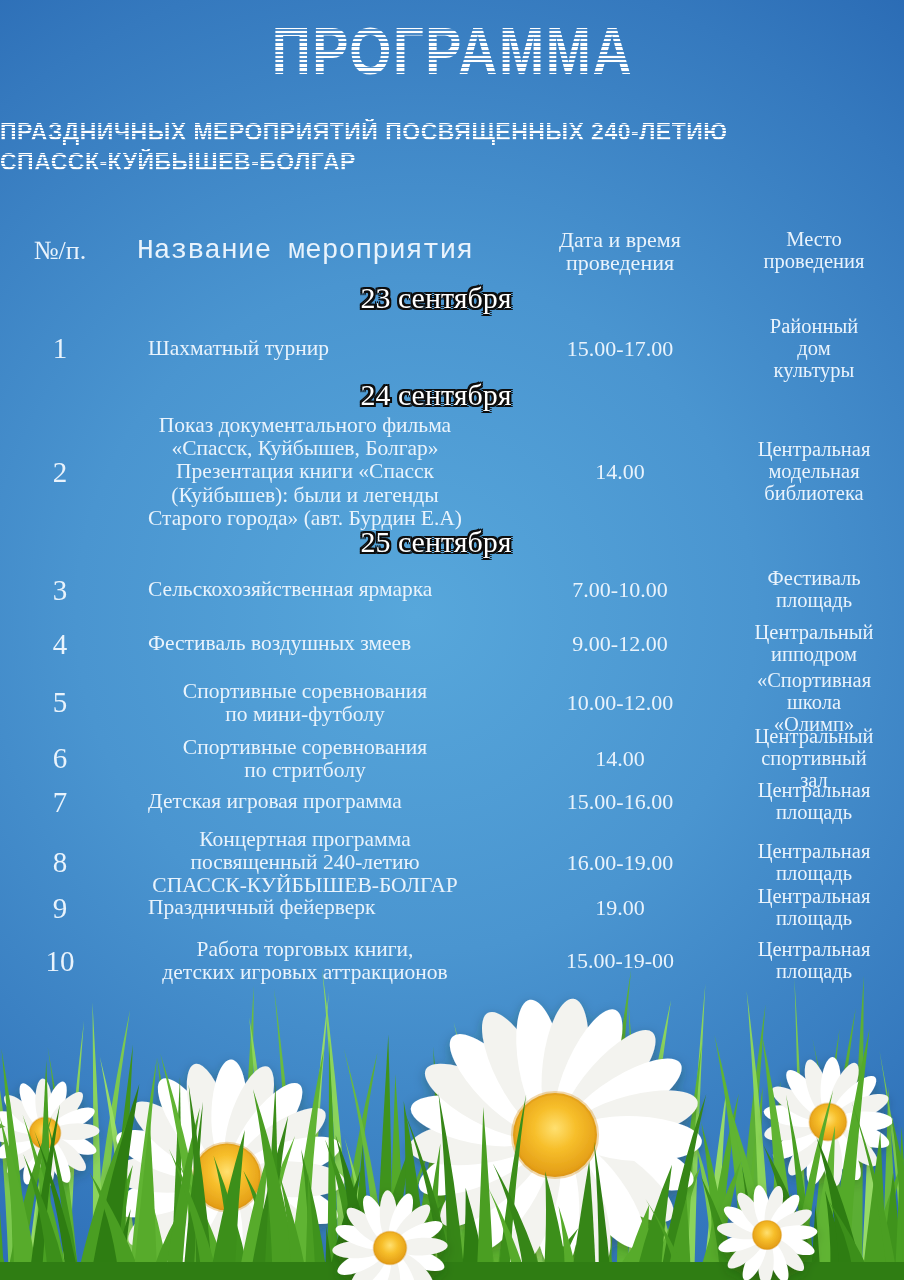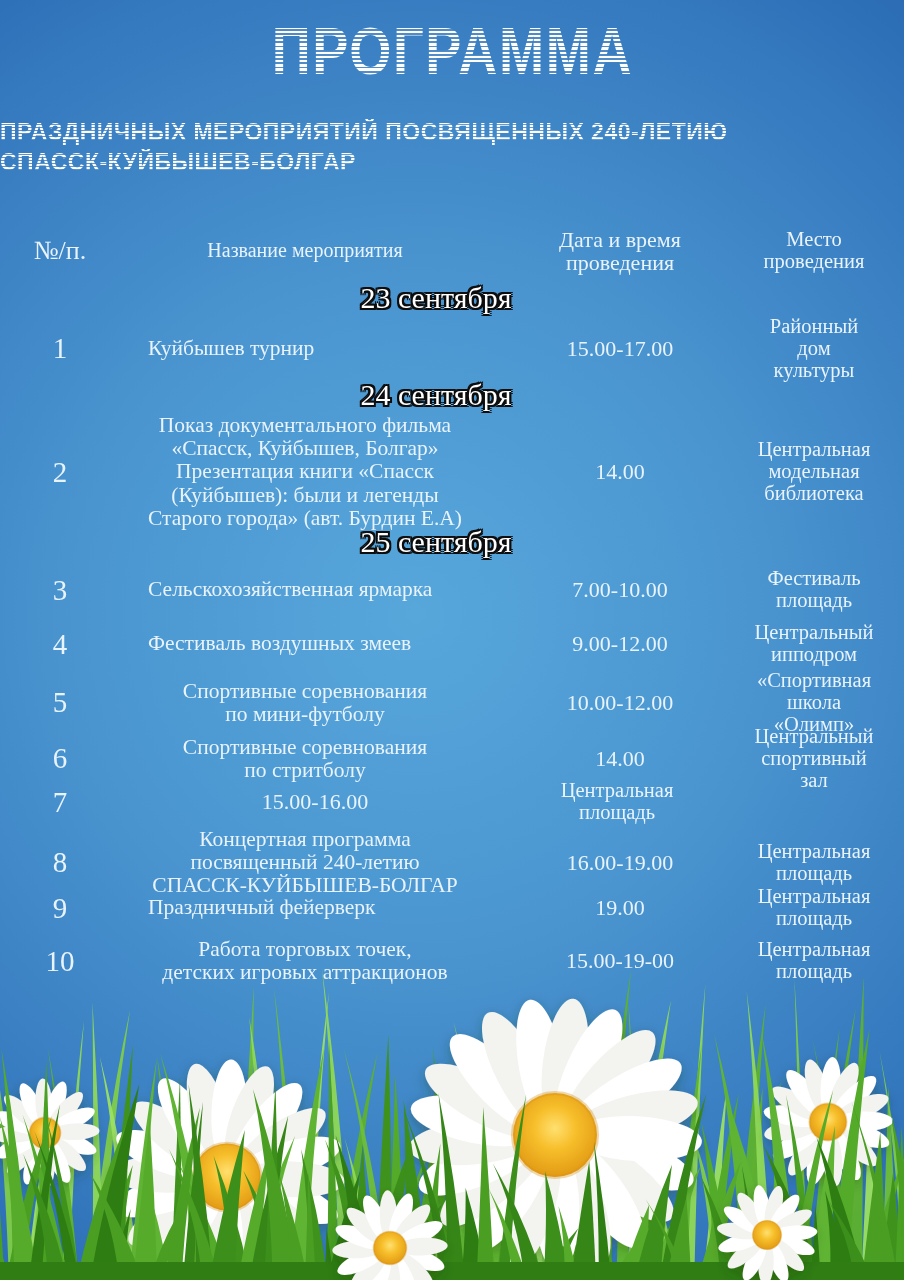--- a/index.html
+++ b/index.html
@@ -36,21 +36,21 @@
   .schedule { position:absolute; top:222px; left:0; width:904px; color:#e9f3fc; }
   .row { display:grid; grid-template-columns:120px 390px 220px 174px; align-items:center; }
   .c { text-align:center; }
   .c.num   { font-size:29px; }
   .c.name  { font-size:21.5px; line-height:1.08; padding-right:20px; }
   .c.name.left { text-align:left; padding-left:28px; }
   .c.time  { font-size:22px; }
   .c.place { font-size:20.5px; line-height:1.07; padding-right:22px;margin-left:16px; }
   .pre { white-space:pre-line; }
   .thead { height:58px; font-size:27px; line-height:1.05; }
-  .thead .name { font-size:20px; padding-right:20px; }
+  .thead .name { font-size:28px; padding-right:20px;font-family:Liberation Mono, monospace; }
   .thead .num  { font-size:26px; }
   .dsep {
     display:flex; align-items:center; justify-content:center;
     font-size:30px; color:#ffffff; transform:translateX(-16px);
     text-shadow:-2px -2px 0 #0d0d0d, 2px -2px 0 #0d0d0d, -2px 2px 0 #0d0d0d, 2px 2px 0 #0d0d0d,
                 -2px 0 0 #0d0d0d, 2px 0 0 #0d0d0d, 0 -2px 0 #0d0d0d, 0 2px 0 #0d0d0d;
   }
   #meadow { position:absolute; left:0; bottom:0; width:904px; height:340px; display:block; }
 </style>
 </head>
@@ -74,21 +74,21 @@
       <div class="c time pre">Дата и время
 проведения</div>
       <div class="c place pre">Место
 проведения</div>
     </div>
 
     <div class="dsep" style="height:36px">23 сентября</div>
 
     <div class="row" style="height:60px">
       <div class="c num">1</div>
-      <div class="c name left">Куйбышев турнир</div>
+      <div class="c name left">Шахматный турнир</div>
       <div class="c time">15.00-17.00</div>
       <div class="c place pre">Районный
 дом
 культуры</div>
     </div>
 
     <div class="dsep" style="height:38px">24 сентября</div>
 
     <div class="row" style="height:108px">
       <div class="c num">2</div>
@@ -134,20 +134,21 @@
       <div class="c num">6</div>
       <div class="c name pre">Спортивные соревнования
 по стритболу</div>
       <div class="c time">14.00</div>
       <div class="c place pre">Центральный
 спортивный зал</div>
     </div>
 
     <div class="row" style="height:52px">
       <div class="c num">7</div>
+      <div class="c name left">Детская игровая программа</div>
       <div class="c time">15.00-16.00</div>
       <div class="c place pre">Центральная
 площадь</div>
     </div>
 
     <div class="row" style="height:56px">
       <div class="c num">8</div>
       <div class="c name pre">Концертная программа
 посвященный 240-летию
 СПАССК-КУЙБЫШЕВ-БОЛГАР</div>
@@ -159,21 +160,21 @@
     <div class="row" style="height:48px">
       <div class="c num">9</div>
       <div class="c name left">Праздничный фейерверк</div>
       <div class="c time">19.00</div>
       <div class="c place pre">Центральная
 площадь</div>
     </div>
 
     <div class="row" style="height:58px">
       <div class="c num">10</div>
-      <div class="c name pre">Работа торговых точек,
+      <div class="c name pre">Работа торговых книги,
 детских игровых аттракционов</div>
       <div class="c time">15.00-19-00</div>
       <div class="c place pre">Центральная
 площадь</div>
     </div>
 
   </div>
 
   <svg id="meadow" viewBox="0 0 904 340" aria-hidden="true">
     <defs>

